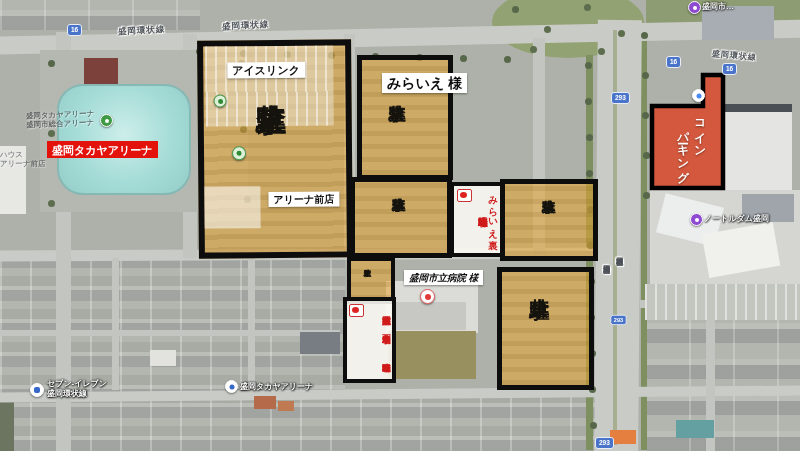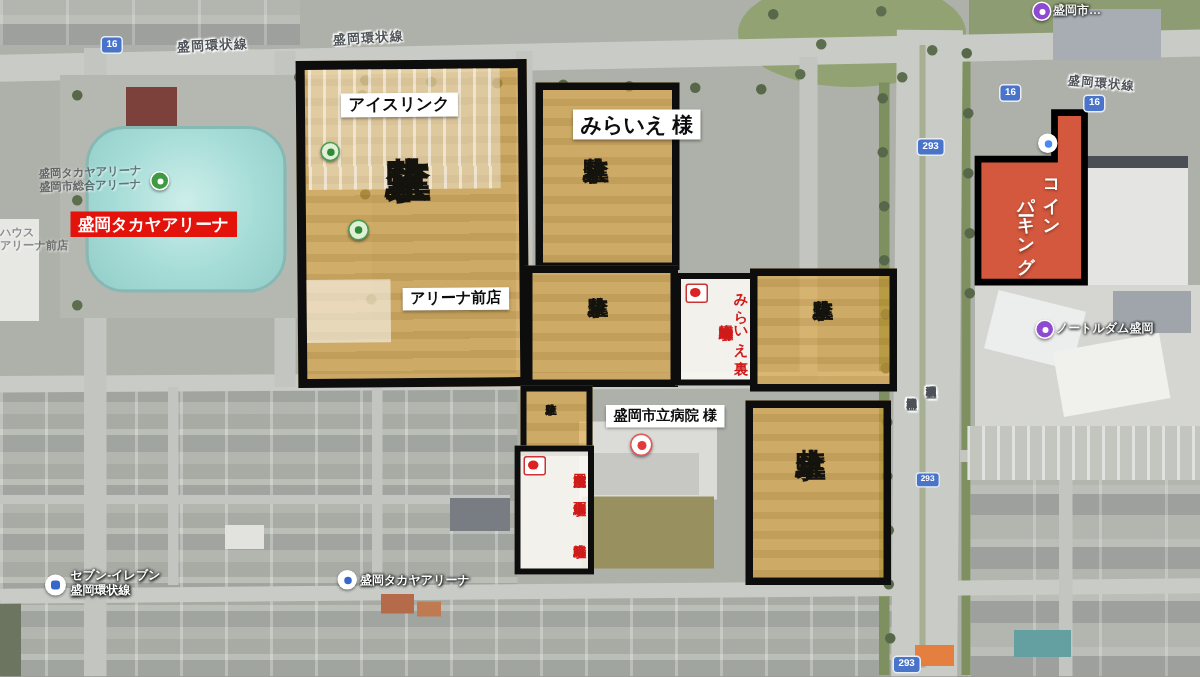--- a/index.html
+++ b/index.html
@@ -169,21 +169,21 @@
     <div class="np vt" style="left:27px;top:11px;font-size:20px;">駐車禁止</div>
   </div>
 
   <svg width="800" height="451" viewBox="0 0 800 451" style="position:absolute;left:0;top:0;pointer-events:none;">
     <path d="M703 75 L723 75 L723 188 L652 188 L652 106 L703 106 Z" fill="rgba(216,75,45,0.88)" stroke="#000" stroke-width="4.5"></path>
   </svg>
   <div class="coin-col vt" style="left:694px;top:111px;font-size:11.5px;">コイン</div>
   <div class="coin-col vt" style="left:677px;top:124px;font-size:11.5px;">パーキング</div>
 
   <div class="banner" style="left:47px;top:141px;background:#e3120b;color:#fff;font-size:11px;padding:1.5px 5px;">盛岡タカヤアリーナ</div>
-  <div class="banner" style="left:404px;top:270px;background:#fff;color:#0d0d0d;font-size:9.5px;padding:1.5px 5px;box-shadow:0 1px 2px rgba(0,0,0,.4);">盛岡市立病院 様</div>
+  <div class="banner" style="left:404px;top:270px;background:#fff;color:#0d0d0d;font-size:9.5px;padding:1.5px 5px;box-shadow:0 1px 2px rgba(0,0,0,.4);font-style:italic;">盛岡市立病院 様</div>
 
   <div class="rlabel" style="left:118px;top:25px;font-size:8.5px;transform:rotate(-3deg);">盛岡環状線</div>
   <div class="rlabel" style="left:222px;top:20px;font-size:8.5px;transform:rotate(-3.5deg);">盛岡環状線</div>
   <div class="rlabel" style="left:712px;top:50px;font-size:8px;transform:rotate(5deg);">盛岡環状線</div>
   <div class="rlabel vt" style="left:616px;top:252px;font-size:7px;letter-spacing:0;">盛岡環状線</div>
   <div class="rlabel vt" style="left:603px;top:260px;font-size:7px;letter-spacing:0;">盛岡田沢湖線</div>
 
   <div class="pill" style="left:67px;top:24px;">16</div>
   <div class="pill" style="left:666px;top:56px;">16</div>
   <div class="pill" style="left:722px;top:63px;">16</div>

